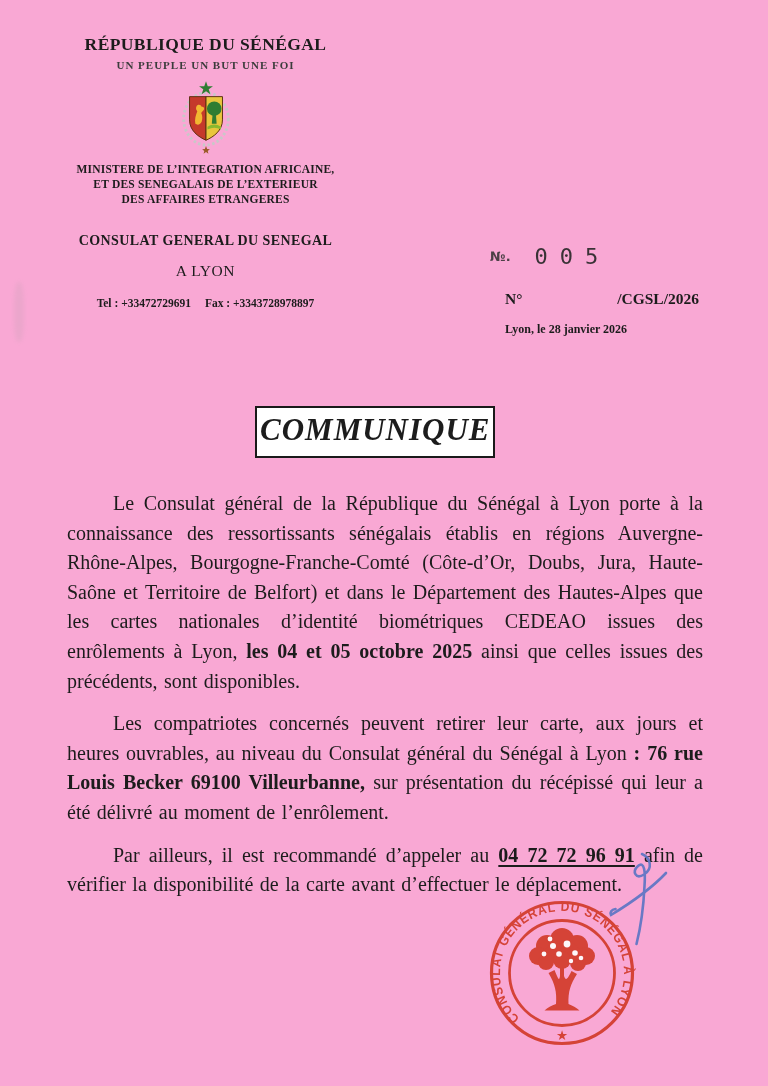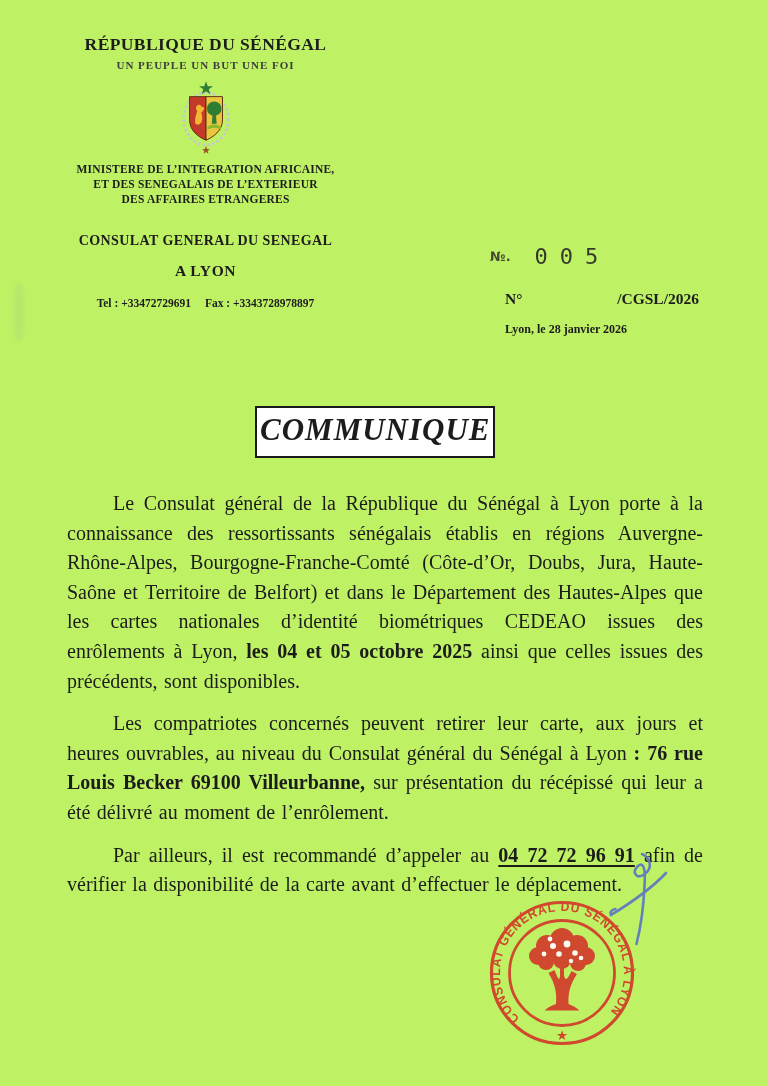--- a/index.html
+++ b/index.html
@@ -1,28 +1,28 @@
 <!DOCTYPE html>
 <html><head>
 <meta charset="utf-8">
 <style>
   html,body{margin:0;padding:0;background:#e8e8e8;}
   .page{
     position:relative; width:768px; height:1086px; margin:0 auto;
-    background:#bef264; overflow:hidden;
+    background:#f9a8d4; overflow:hidden;
     font-family:"Liberation Serif", serif; color:#1c1c1c;
   }
   
   .letterhead{position:absolute; left:48px; top:34px; width:315px; text-align:center;}
   .republic{font-size:17.5px; font-weight:bold; letter-spacing:.4px;}
   .motto{margin-top:4px; font-size:11px; letter-spacing:1px; color:#3c3c3c; font-weight:bold;}
   .coat{display:block; margin:7px auto 0; width:62px; height:76px;}
   .ministry{margin-top:8px; font-size:11.5px; font-weight:bold; line-height:15px; letter-spacing:.2px;}
   .consulate-1{margin-top:26px; font-size:14px; font-weight:bold; letter-spacing:.4px;}
-  .consulate-2{margin-top:13px; font-size:15.5px; font-weight:bold; letter-spacing:.6px;}
+  .consulate-2{margin-top:13px; font-size:15.5px; font-weight:normal; letter-spacing:.6px;}
   .contact{margin-top:16px; font-size:11.5px; font-weight:bold; line-height:15px;}
   .contact .sep{display:inline-block; width:14px;}
   
   .ref-block{position:absolute; left:490px; top:244px; width:215px;}
   .numero-row{display:flex; align-items:flex-start;}
   .numero-prefix{font-family:"DejaVu Sans", sans-serif; font-size:13px; font-weight:bold; color:#2e2e2e; padding-top:5px; opacity:.85;}
   .numero-digits{font-family:"DejaVu Sans Mono", monospace; font-size:22px; letter-spacing:12px; color:#262626; margin-left:24px; opacity:.9;}
   .ref-row{margin:21px 0 0 15px; width:194px; display:flex; justify-content:space-between; font-size:15.5px; font-weight:bold;}
   .dateline{margin:14px 0 0 15px; font-size:12px; font-weight:bold;}
   

